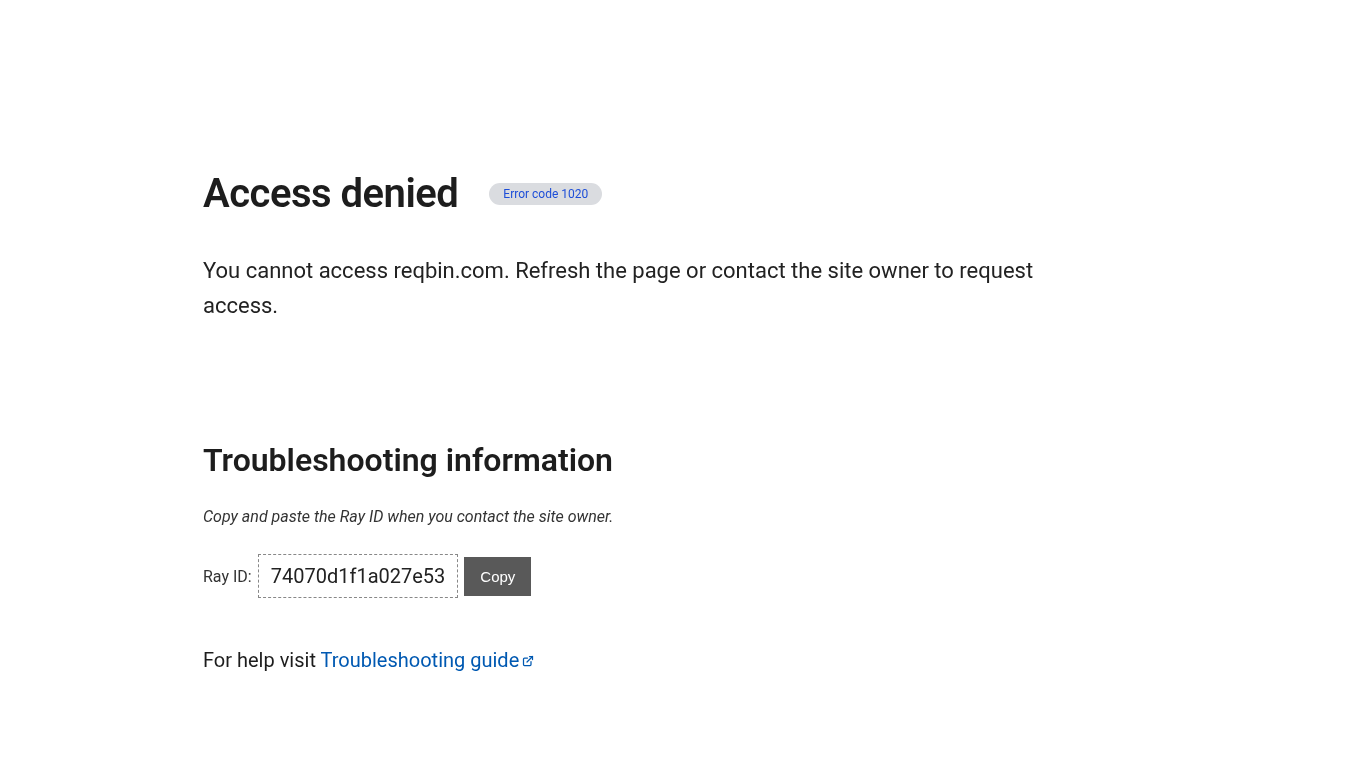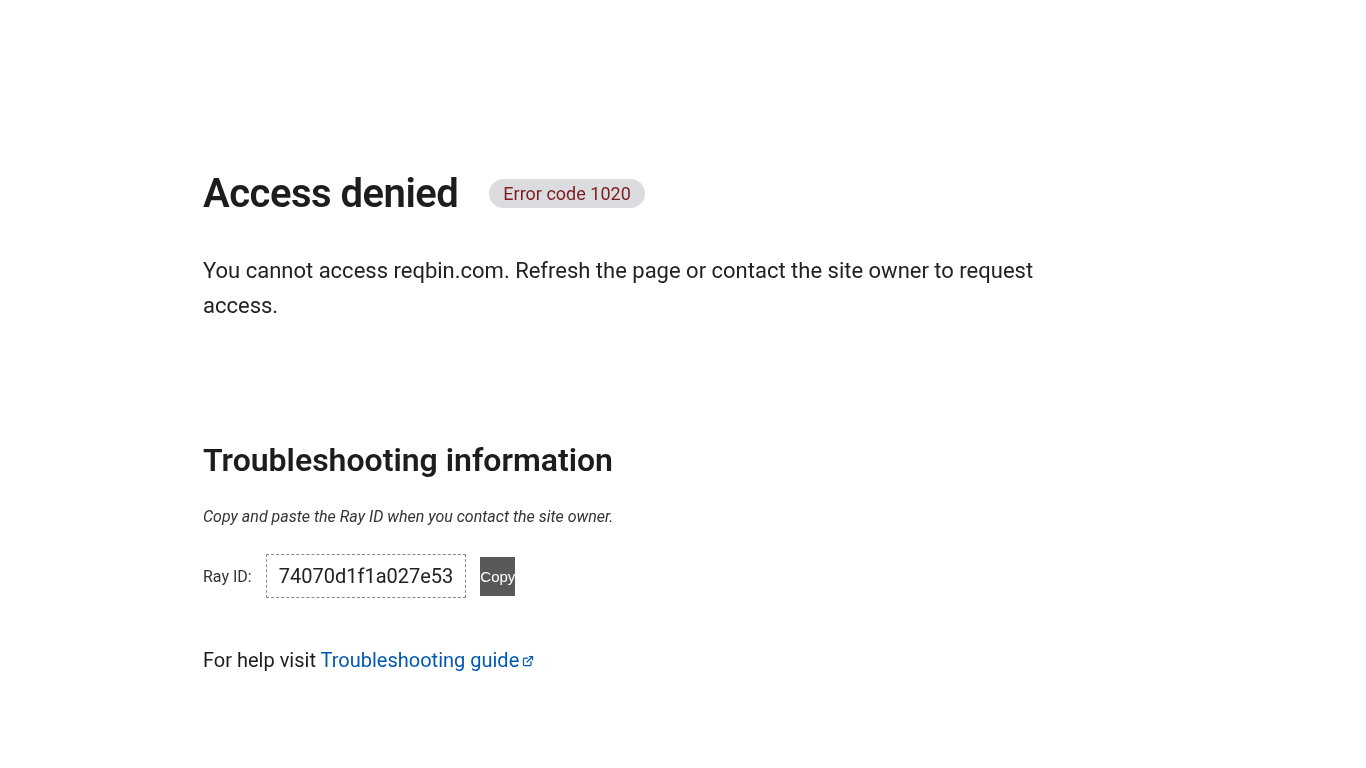--- a/index.html
+++ b/index.html
@@ -25,22 +25,22 @@
       gap: 31px;
       margin-bottom: 36px;
     }
     .title {
       font-size: 40px;
       font-weight: 600;
       letter-spacing: -0.5px;
     }
     .error-badge {
       background: #dadce0;
-      color: #7f1d1d;
-      font-size: 18px;
+      color: #1d4ed8;
+      font-size: 12px;
       padding: 4px 14px;
       border-radius: 16px;
       white-space: nowrap;
     }
     .message {
       font-size: 22px;
       line-height: 1.6;
       color: #222;
       max-width: 900px;
       margin-bottom: 118px;
@@ -52,38 +52,38 @@
     }
     .copy-instruction {
       font-size: 16px;
       color: #333;
       margin-bottom: 28px;
       font-style: italic;
     }
     .rayid-row {
       display: flex;
       align-items: center;
-      gap: 14px;
+      gap: 6px;
       margin-bottom: 50px;
     }
     .rayid-label {
       font-size: 16px;
       color: #333;
     }
     .rayid-box {
       border: 1px dashed #888;
       padding: 9px 12px;
       font-size: 20px;
       color: #222;
     }
     .copy-btn {
       background: #595959;
       color: #fff;
       border: none;
-      padding: 11px 0;
+      padding: 11px 16px;
       font-size: 15px;
       cursor: pointer;
     }
     .help-row {
       font-size: 20px;
       margin-bottom: 50px;
     }
     .link {
       color: #0059b2;
       text-decoration: none;

